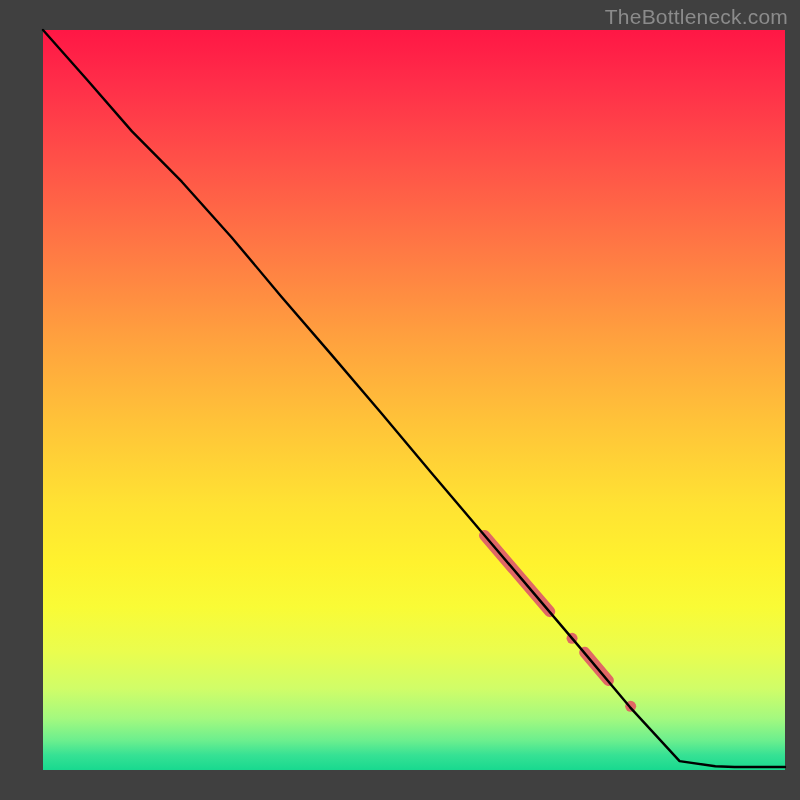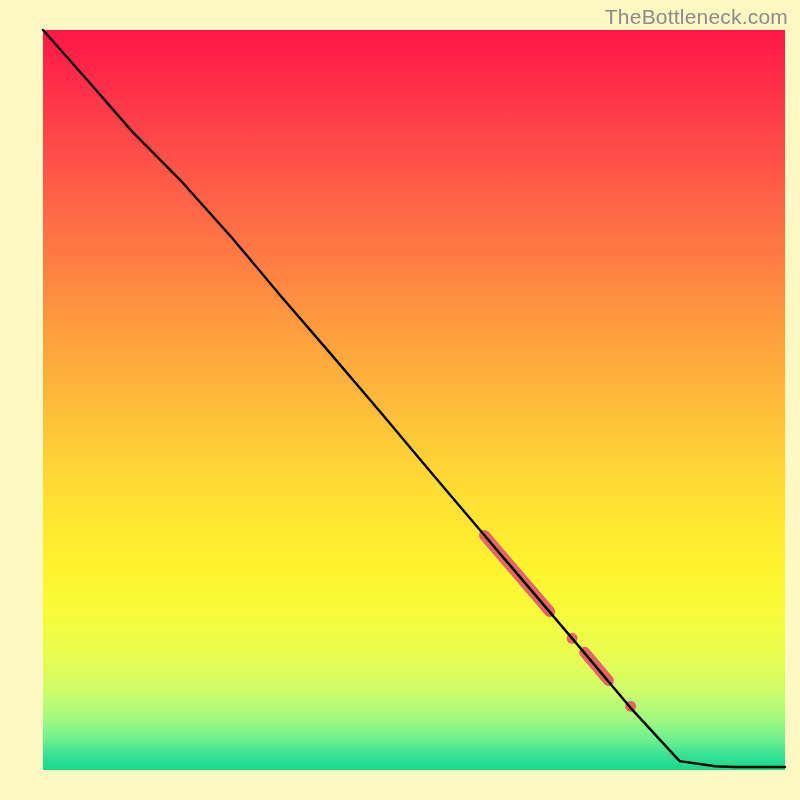--- a/index.html
+++ b/index.html
@@ -8,21 +8,21 @@
     width: 800px;
     height: 800px;
     background: #000;
     overflow: hidden;
     font-family: Arial, Helvetica, sans-serif;
   }
   .frame {
     position: absolute;
     left: 0; top: 0;
     width: 800px; height: 800px;
-    background: #fef9c3;
+    background: #404040;
   }
   .plot {
     position: absolute;
     left: 43px;
     top: 30px;
     width: 742px;
     height: 740px;
     
     background: linear-gradient(to bottom,
       #ff1745 0%,

